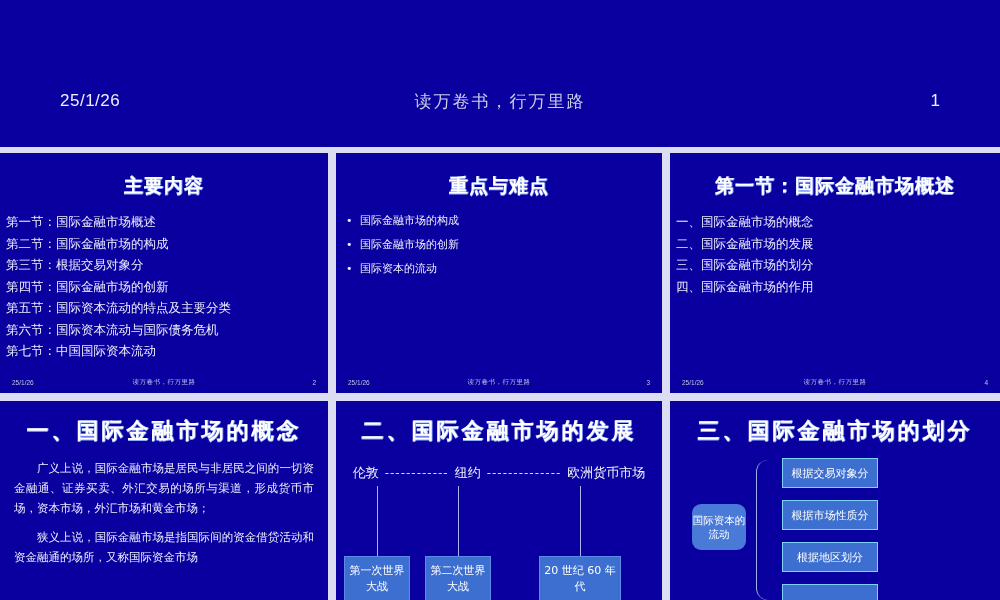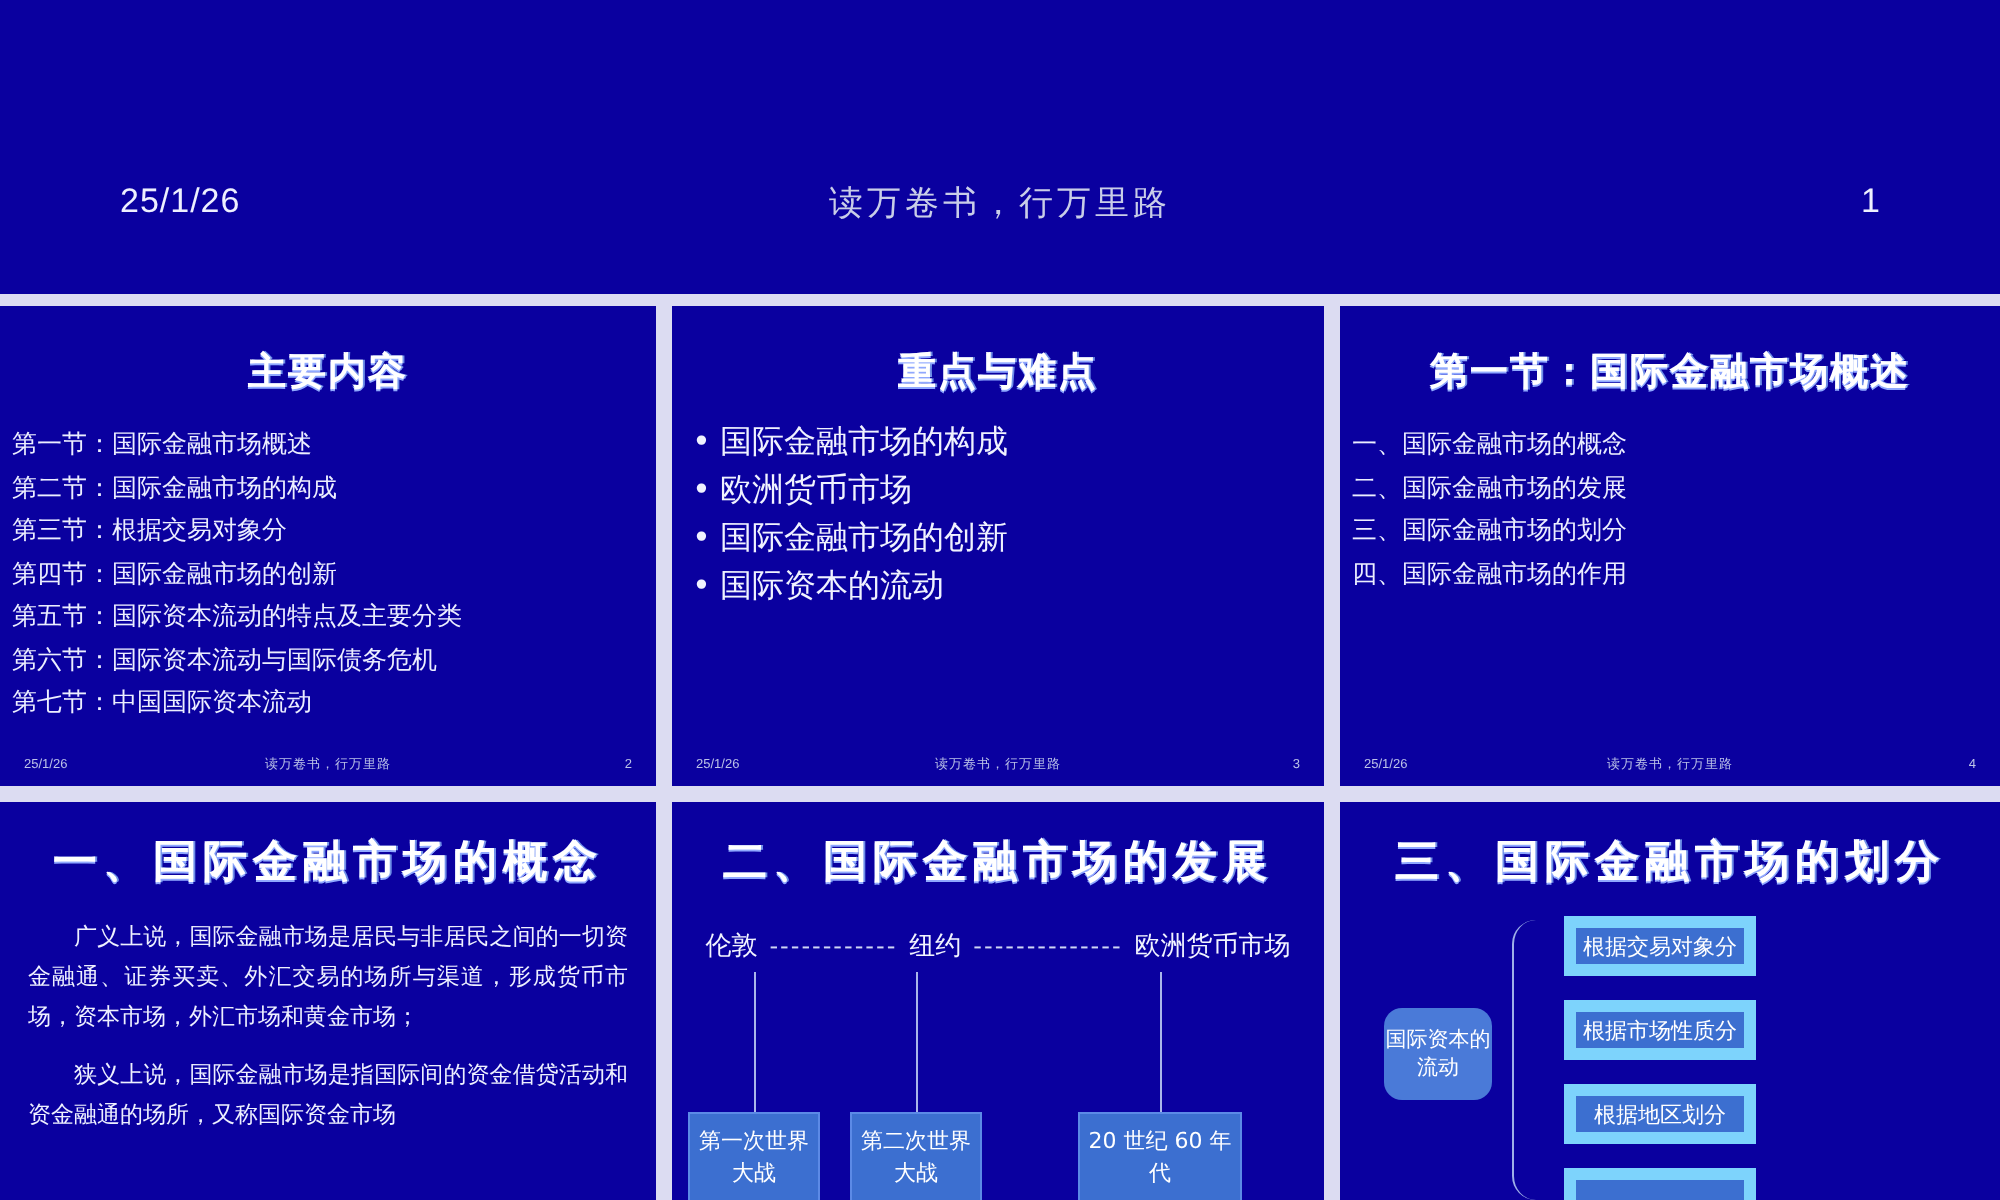--- a/index.html
+++ b/index.html
@@ -65,21 +65,21 @@
   .r1 .slide-title { font-size:19px; margin-top:20px;font-family:Liberation Serif, serif; }
   .r2 .slide-title { font-size:22px; margin-top:15px; letter-spacing:3px; }
 
   .slide-body { padding:0 14px; }
   .line {
     font-size:11.5px; line-height:20.5px; color:#eceeff;
     font-family:"DejaVu Sans", sans-serif; white-space:nowrap;
   }
   .bullets { margin-top:10px; padding-left:10px; }
   .bullet {
-    font-size:16px; line-height:24px; color:#f0f2ff;
+    font-size:11px; line-height:24px; color:#f0f2ff;
     font-family:"DejaVu Sans", sans-serif;
   }
   .bullet .dot { display:inline-block; width:14px; }
 
   .numlist { margin-top:12px; padding-left:6px; }
   .numlist .line { font-size:12.5px; line-height:21.5px; }
 
   
   .slide-footer {
     position:absolute; left:0; right:0; bottom:5px; height:12px;
@@ -129,21 +129,21 @@
     text-align:center; font-size:10.5px; line-height:14px; color:#fff;
     font-family:"DejaVu Sans", sans-serif;
   }
   .tree-brace {
     position:absolute; left:86px; top:8px; width:14px; height:140px;
     border-left:1.5px solid #9fb0e8;
     border-top-left-radius:12px; border-bottom-left-radius:12px;
   }
   .tree-item {
     position:absolute; left:112px; width:96px; height:30px;
-    background:#3c6fd0; border:6px solid #7dd3fc; color:#fff;
+    background:#3c6fd0; border:1px solid #7dd3fc; color:#fff;
     display:flex; align-items:center; justify-content:center;
     font-size:11px; font-family:"DejaVu Sans", sans-serif;
   }
 </style>
 </head>
 <body>
 
 <div id="root">
 
   <div class="banner">
@@ -174,21 +174,20 @@
           <span class="sf-page">2</span>
         </div>
       </div>
     </div>
 
     <div class="cell r1 c2">
       <div class="slide">
         <div class="slide-title">重点与难点</div>
         <div class="slide-body bullets">
           <div class="bullet"><span class="dot">•</span><span>国际金融市场的构成</span></div>
-          <div class="bullet"><span class="dot">•</span><span>欧洲货币市场</span></div>
           <div class="bullet"><span class="dot">•</span><span>国际金融市场的创新</span></div>
           <div class="bullet"><span class="dot">•</span><span>国际资本的流动</span></div>
         </div>
         <div class="slide-footer">
           <span class="sf-date">25/1/26</span>
           <span class="sf-center">读万卷书，行万里路</span>
           <span class="sf-page">3</span>
         </div>
       </div>
     </div>

